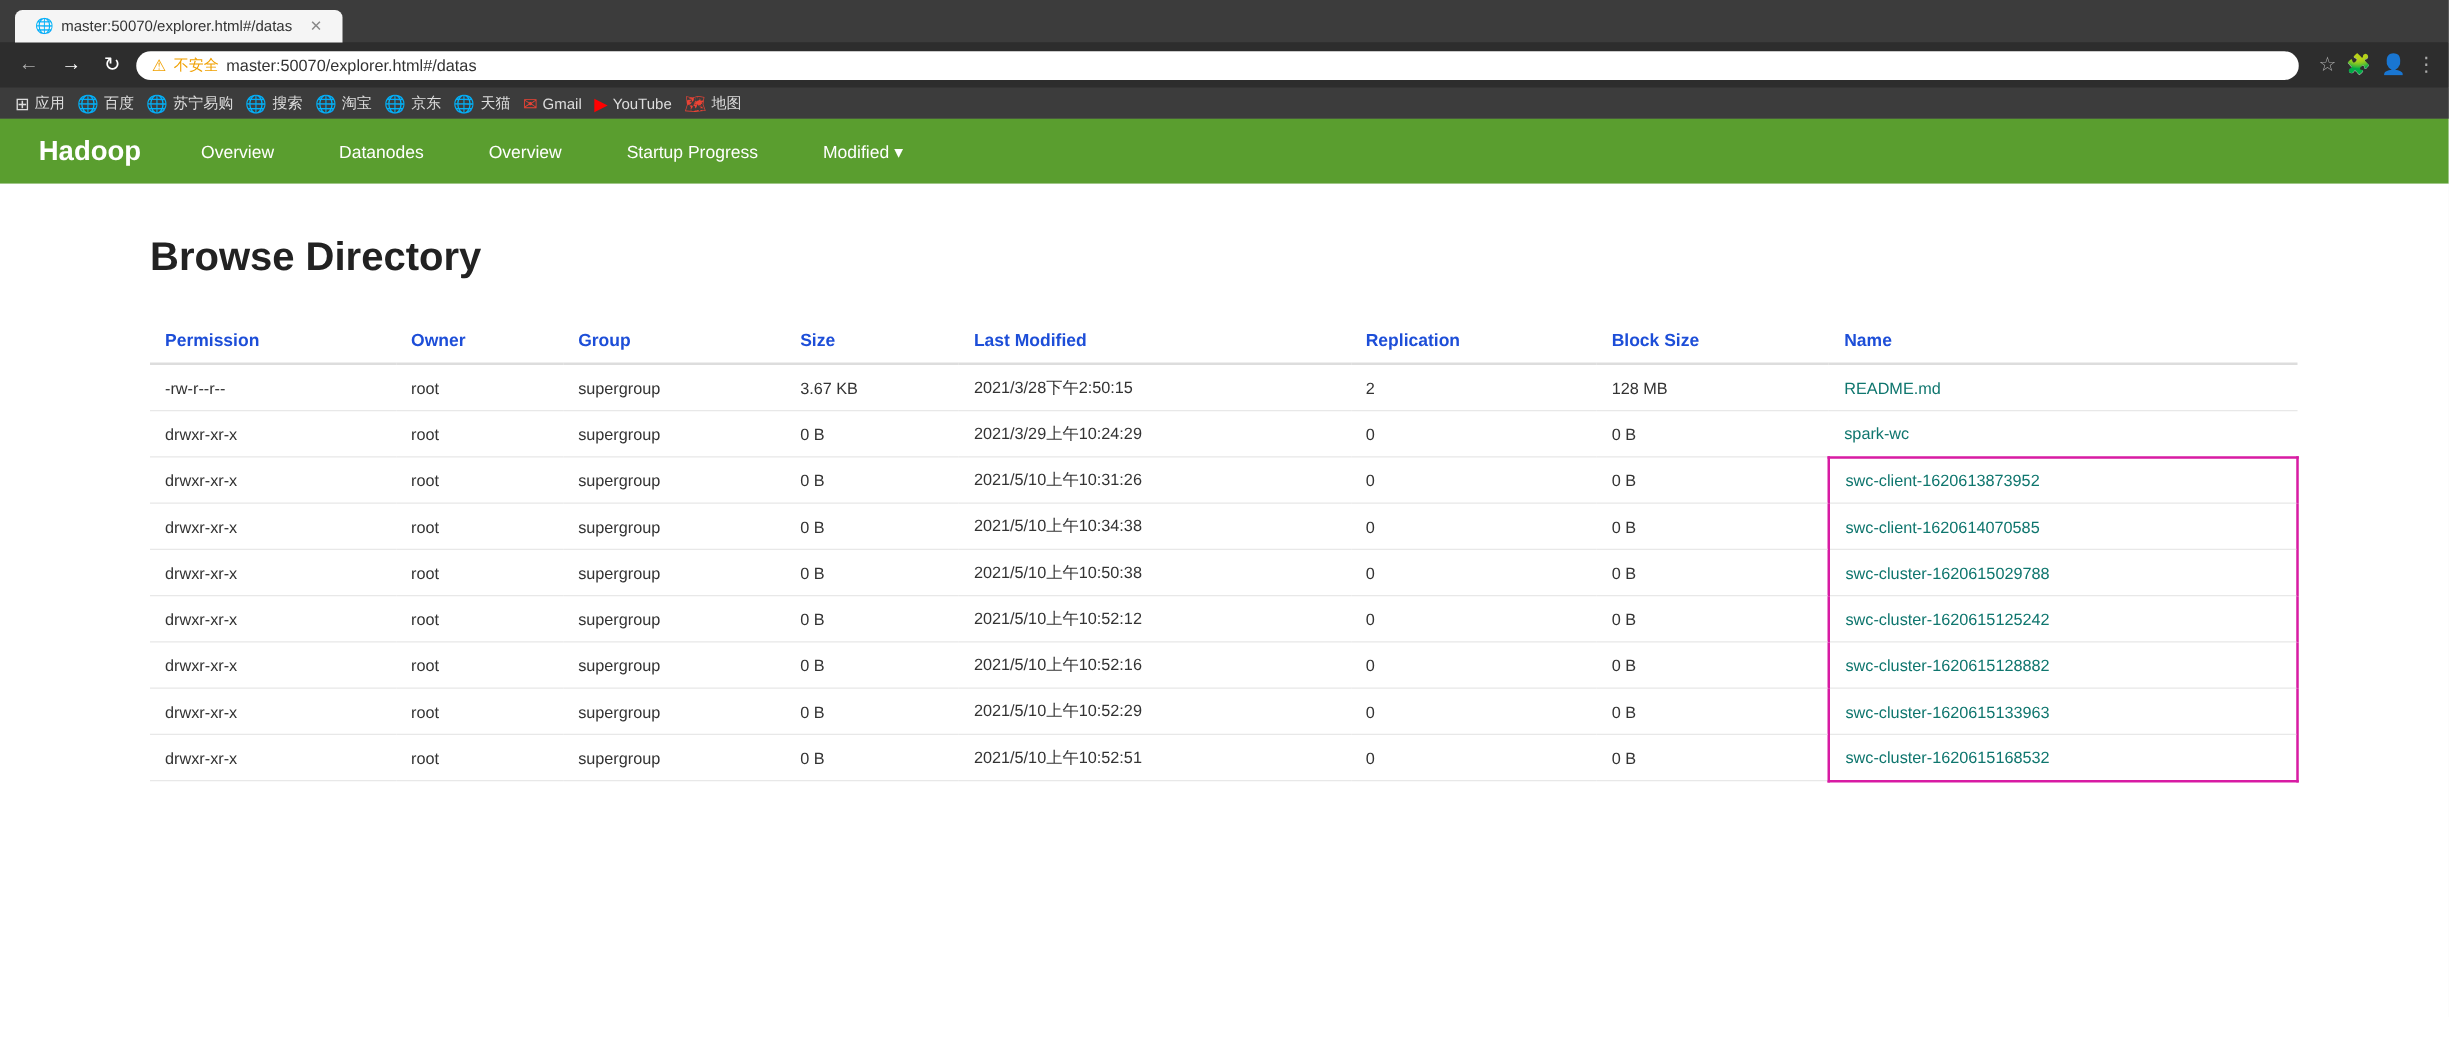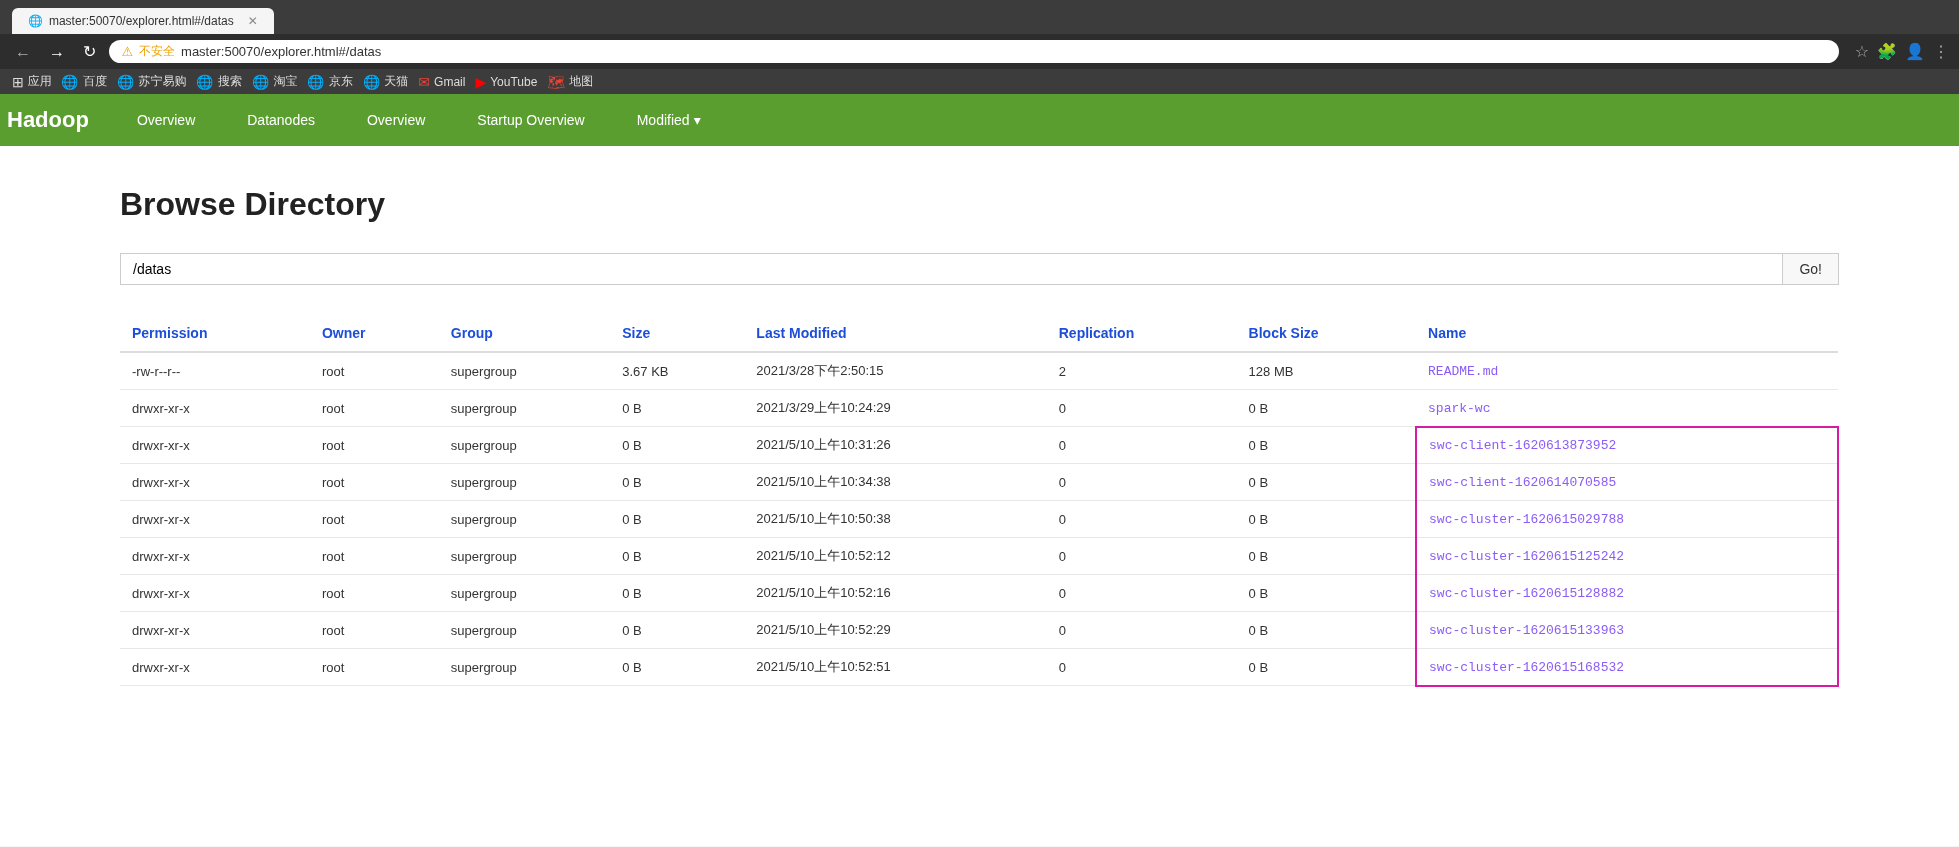--- a/index.html
+++ b/index.html
@@ -73,21 +73,21 @@
       cursor: pointer;
       white-space: nowrap;
     }
     .bookmark-item .bicon { font-size: 14px; }
     .youtube-favicon { color: red; font-size: 13px; }
     .maps-favicon { color: #ea4335; font-size: 13px; }
 
     
     .hadoop-nav {
       background: #5a9e2f;
-      padding: 0 7px;
+      padding: 0 31px;
       display: flex;
       align-items: center;
       height: 52px;
     }
     .hadoop-logo {
       color: #fff;
       font-size: 22px;
       font-weight: bold;
       margin-right: 30px;
     }
@@ -158,24 +158,23 @@
       font-size: 14px;
     }
     .dir-table td {
       padding: 9px 12px;
       border-bottom: 1px solid #e8e8e8;
       color: #333;
       font-size: 13px;
     }
     .dir-table tr:last-child td { border-bottom: 1px solid #e8e8e8; }
     .name-link {
-      color: #8b5cf6;
+      color: #0f766e;
       text-decoration: none;
       cursor: pointer;
-      font-family: Liberation Mono, monospace;
     }
   </style>
 </head>
 <body>
 
 <div class="browser-chrome">
   <div class="tab-bar">
     <div class="tab">
       <span>🌐</span>
       <span>master:50070/explorer.html#/datas</span>
@@ -248,36 +247,32 @@
     <a class="nav-link">
       <span>Overview</span>
     </a>
     <a class="nav-link">
       <span>Datanodes</span>
     </a>
     <a class="nav-link">
       <span>Overview</span>
     </a>
     <a class="nav-link">
-      <span>Startup Overview</span>
+      <span>Startup Progress</span>
     </a>
     <a class="nav-link nav-link-dropdown">
       <span>Modified</span>
       <span>▾</span>
     </a>
   </nav>
 </div>
 
 <div class="main-content">
   <h1 class="page-title">Browse Directory</h1>
 
-  <div class="path-row">
-    <input class="path-input" type="text" value="/datas" style="">
-    <button class="go-btn">Go!</button>
-  </div>
 
   <table class="dir-table">
     <thead>
       <tr>
         <th>Permission</th>
         <th>Owner</th>
         <th>Group</th>
         <th>Size</th>
         <th>Last Modified</th>
         <th>Replication</th>

